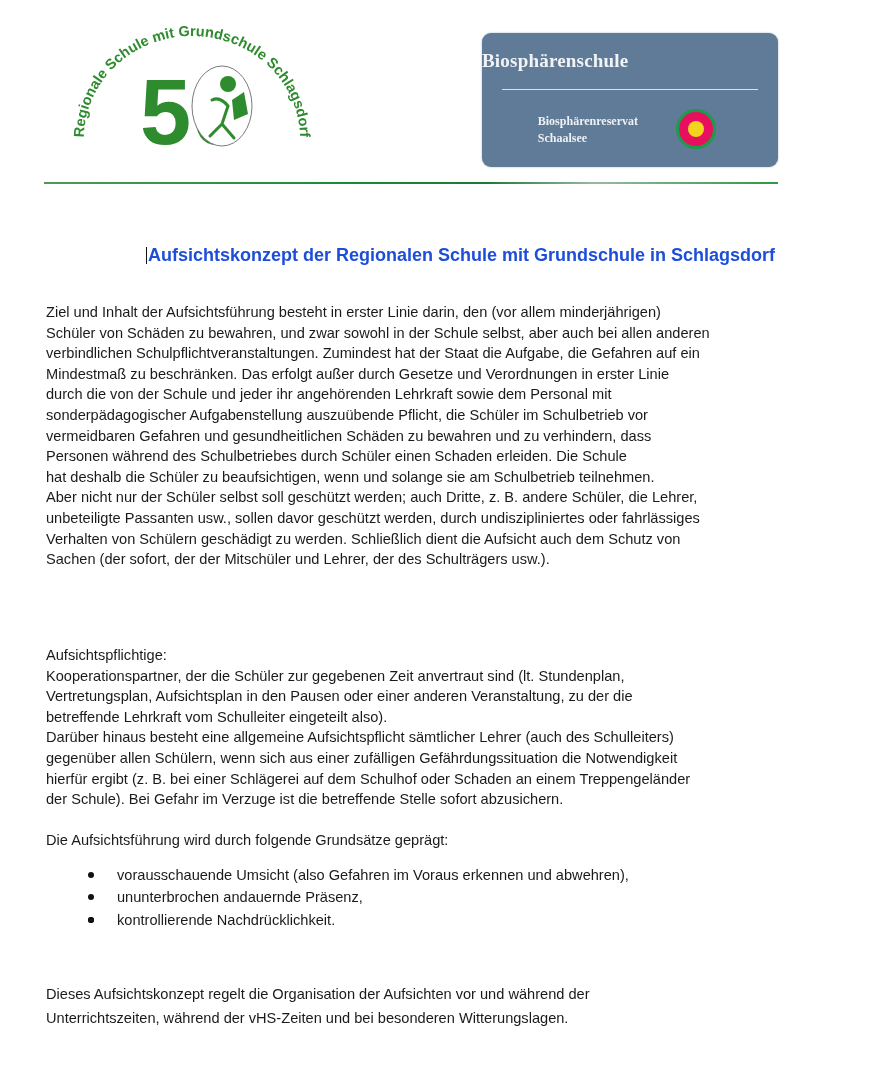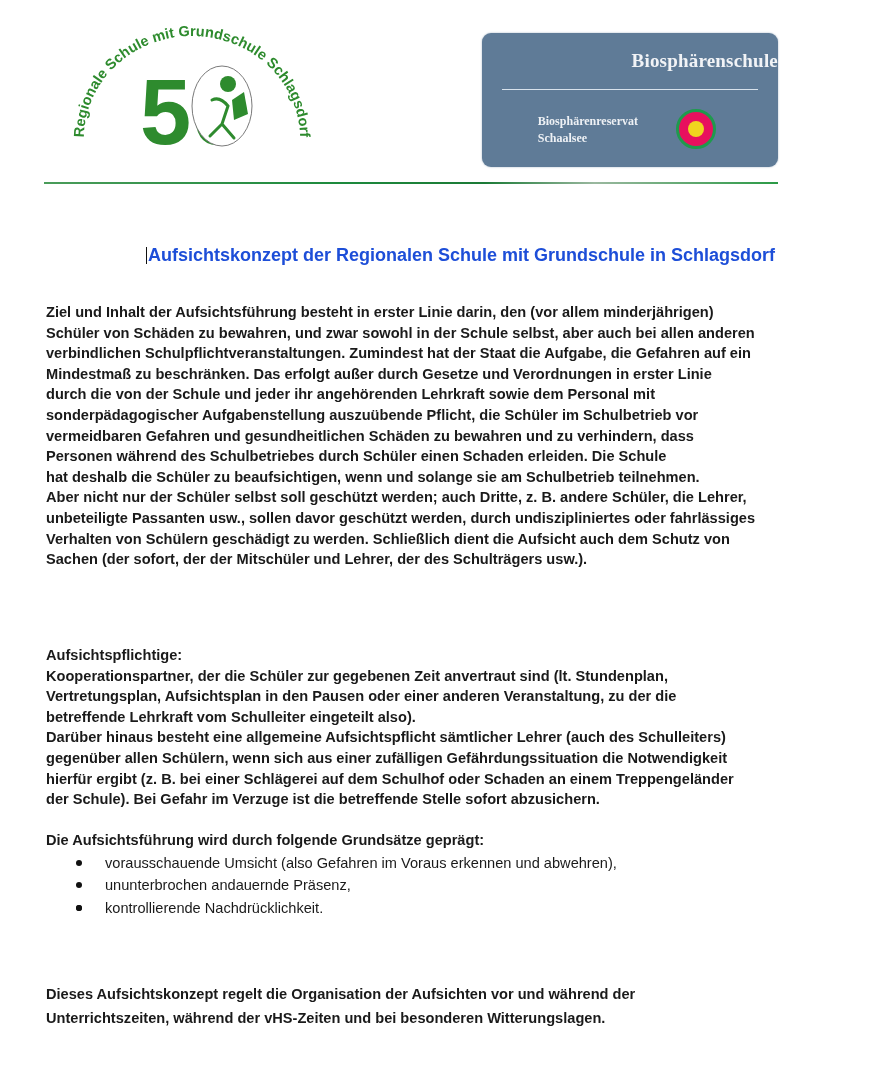--- a/index.html
+++ b/index.html
@@ -1,40 +1,40 @@
 <!DOCTYPE html>
 <html><head>
 <meta charset="utf-8">
 <style>
   html, body { margin: 0; padding: 0; background: #ffffff; }
   body { width: 880px; height: 1071px; position: relative; overflow: hidden;
          font-family: "Liberation Sans", "DejaVu Sans", sans-serif; color: #1a1a1a; }
   .school-logo { position: absolute; left: 62px; top: 20px; width: 256px; height: 140px; }
   .bio-logo { position: absolute; left: 482px; top: 33px; width: 296px; height: 134px;
               background: #5f7b97; border-radius: 9px; box-shadow: 0 0 2px #9fb0c0; }
-  .bio-title { position: absolute; left: 0; right: 0; top: 17px; text-align: right;
+  .bio-title { position: absolute; left: 0; right: 0; top: 17px; text-align: left;
                font-family: "Liberation Serif", "DejaVu Serif", serif; font-weight: bold;
                font-size: 19px; color: #f1f3f6; letter-spacing: 0.2px; }
   .bio-rule { position: absolute; left: 20px; right: 20px; top: 56px; height: 1px; background: #d8e2ec; }
   .bio-sub { position: absolute; right: 140px; top: 80px; text-align: left;
              font-family: "Liberation Serif", "DejaVu Serif", serif; font-weight: bold;
              font-size: 12px; line-height: 17px; color: #eef1f5; }
   .bio-dot { position: absolute; left: 194px; top: 76px; width: 40px; height: 40px; border-radius: 50%;
              background: #e8105e; border: 3px solid #1f9a4d; box-sizing: border-box; }
   .bio-dot::after { content: ""; position: absolute; left: 50%; top: 50%; width: 16px; height: 16px;
              margin: -8px 0 0 -8px; border-radius: 50%; background: #f0d41e; }
   .header-rule { position: absolute; left: 44px; top: 182px; width: 734px; height: 2px;
                  background: linear-gradient(90deg, #4a9c5a, #1d8a3d 40%, #1b7a36 60%, #9ab89f 75%, #2a9a45); }
   .doc-title { position: absolute; left: 146px; top: 245px; font-weight: bold; font-size: 18px;
                color: #1d4ed8; white-space: nowrap; }
   .doc-title .cursor { display: inline-block; width: 1px; height: 17px; background: #111;
                        vertical-align: -3px; margin-right: 1px; }
-  .para { position: absolute; left: 46px; font-size: 14.6px; line-height: 20.6px; color: #1a1a1a; font-weight: bold; }
+  .para { position: absolute; left: 46px; font-size: 14.6px; line-height: 20.6px; color: #1a1a1a; }
   .para .line { display: block; white-space: nowrap; }
-  .bullets { position: absolute; left: 46px; top: 852px; margin: 0; padding: 0; list-style: none;
+  .bullets { position: absolute; left: 46px; top: 852px; margin: 12px; padding: 0; list-style: none;
              font-size: 14.6px; line-height: 22.3px; }
   .bullets li { position: relative; padding-left: 59px; white-space: nowrap; }
   .bullets li .dot { position: absolute; left: 30px; top: 8px; width: 6px; height: 6px;
                      border-radius: 50%; background: #111; }
 </style>
 </head>
 <body>
 
 <div class="school-logo">
   <svg width="256" height="140" viewBox="0 0 256 140">

